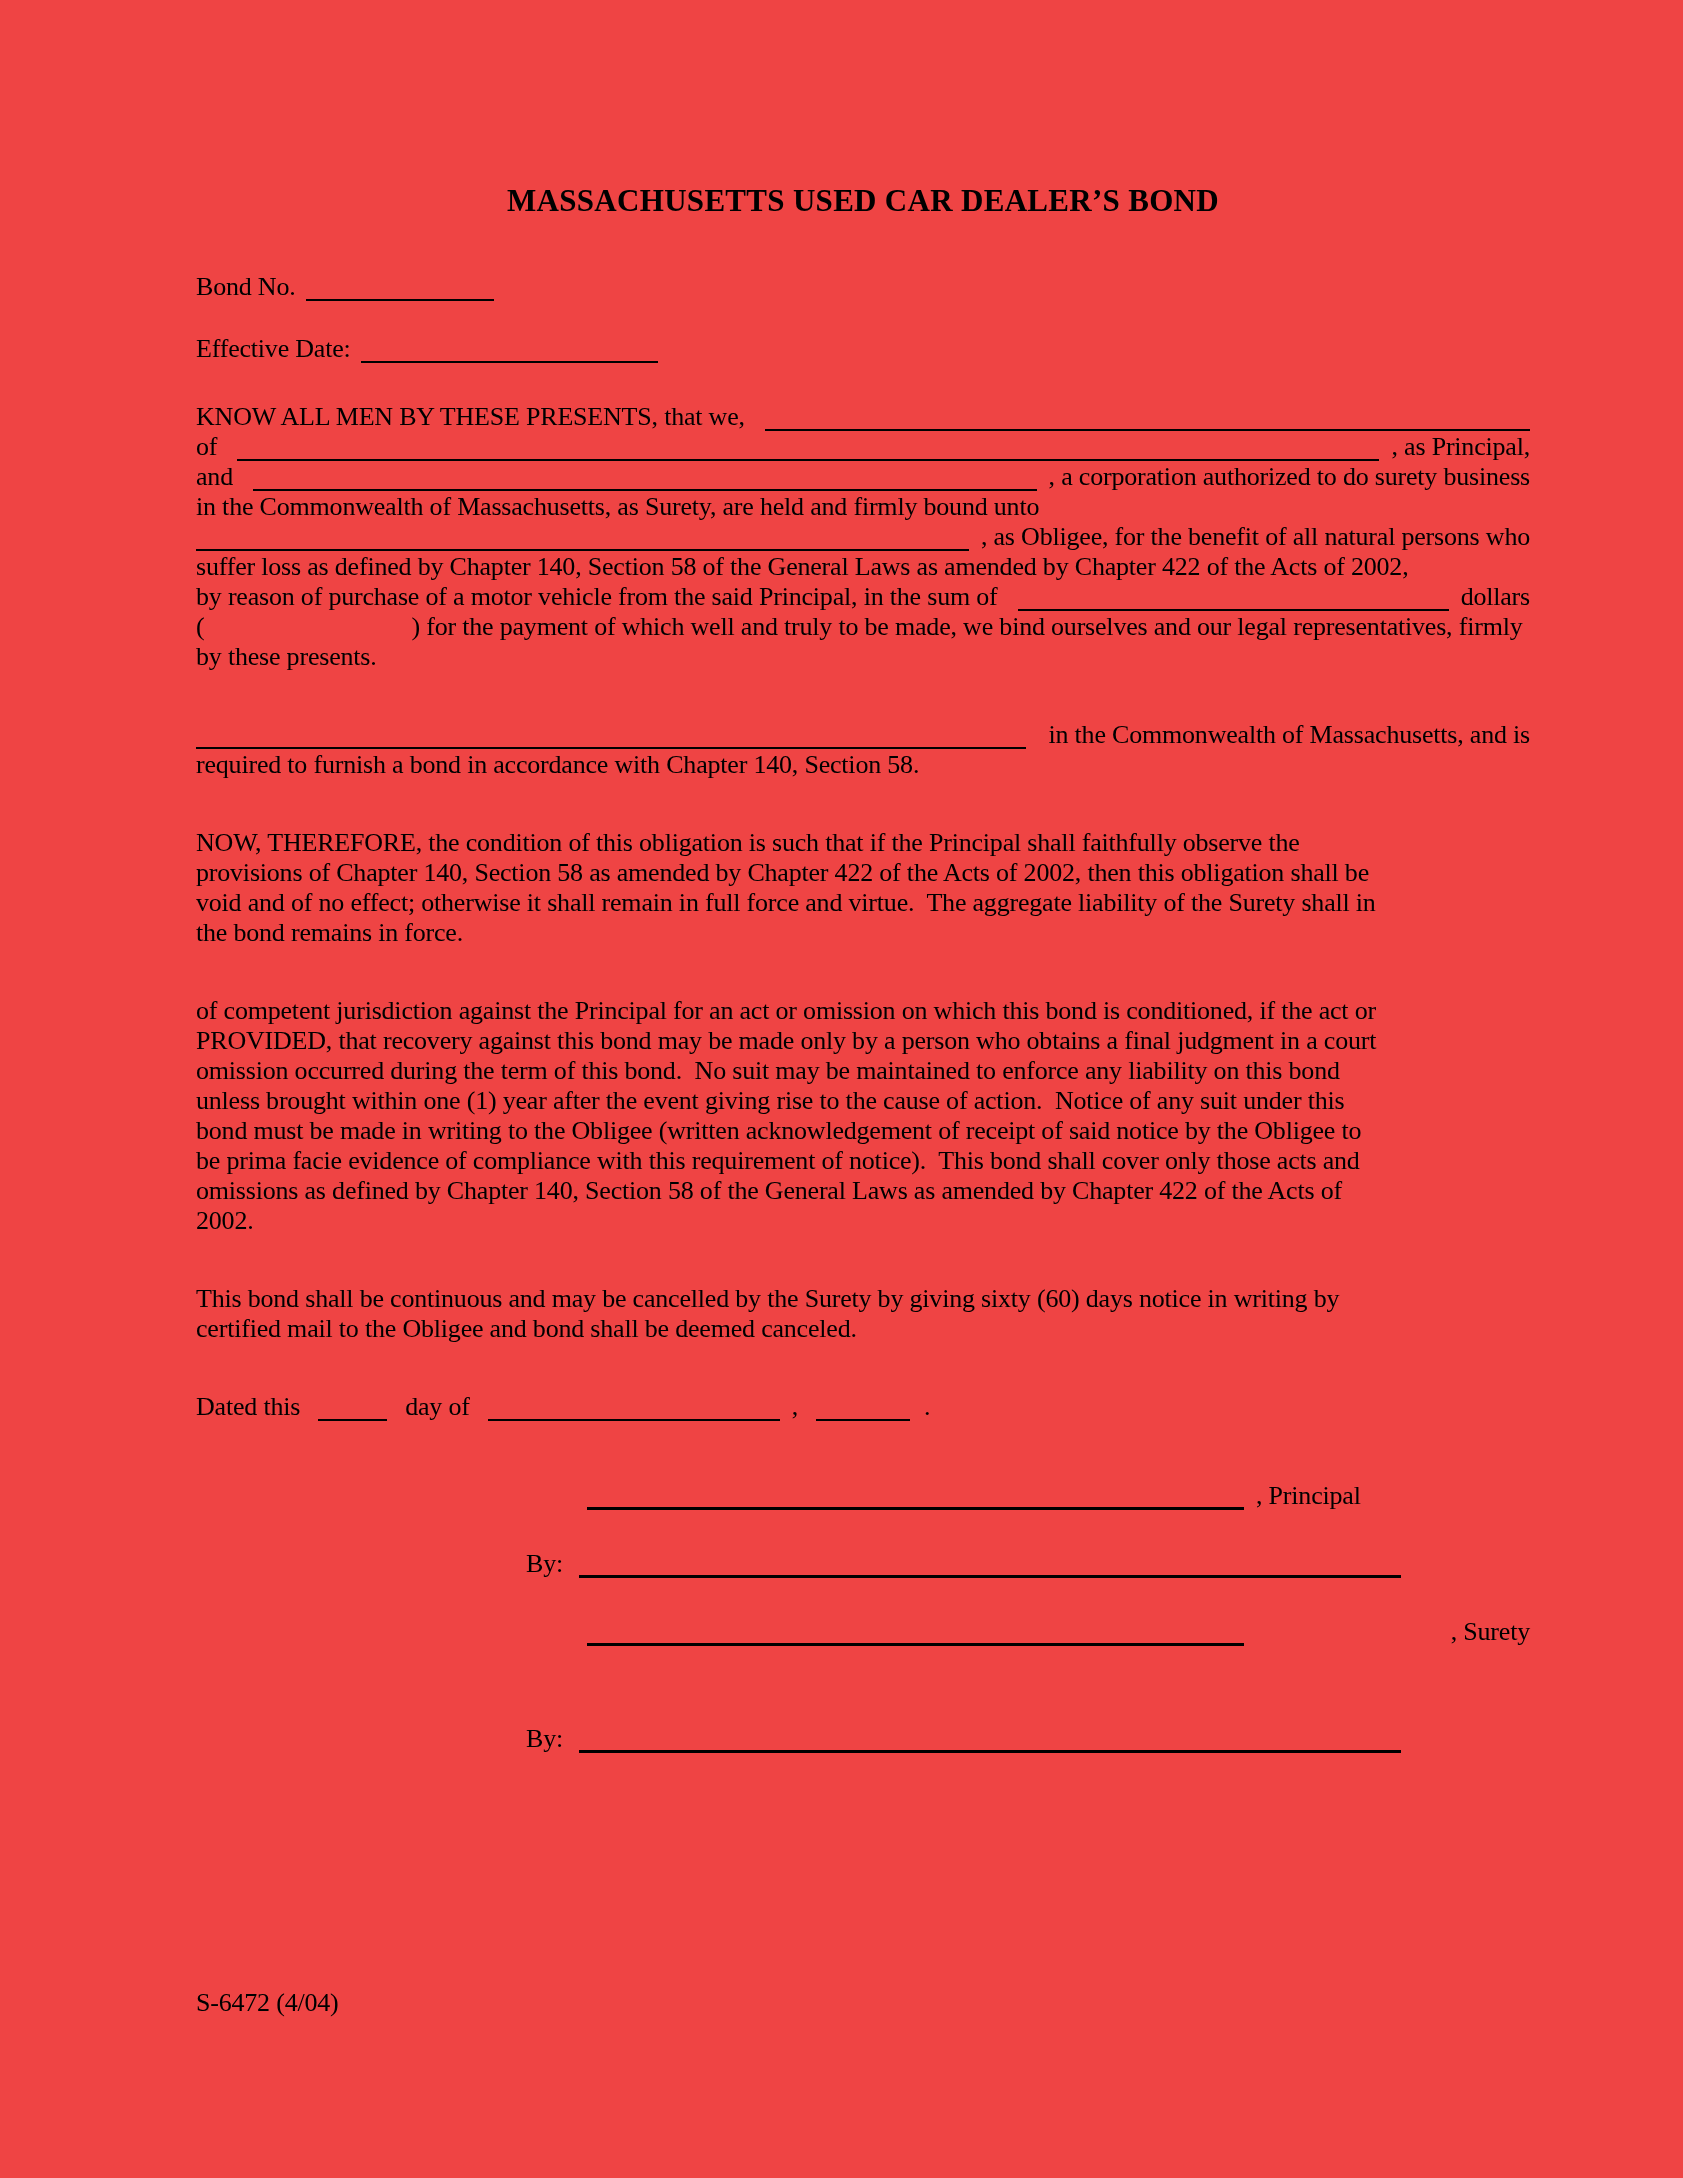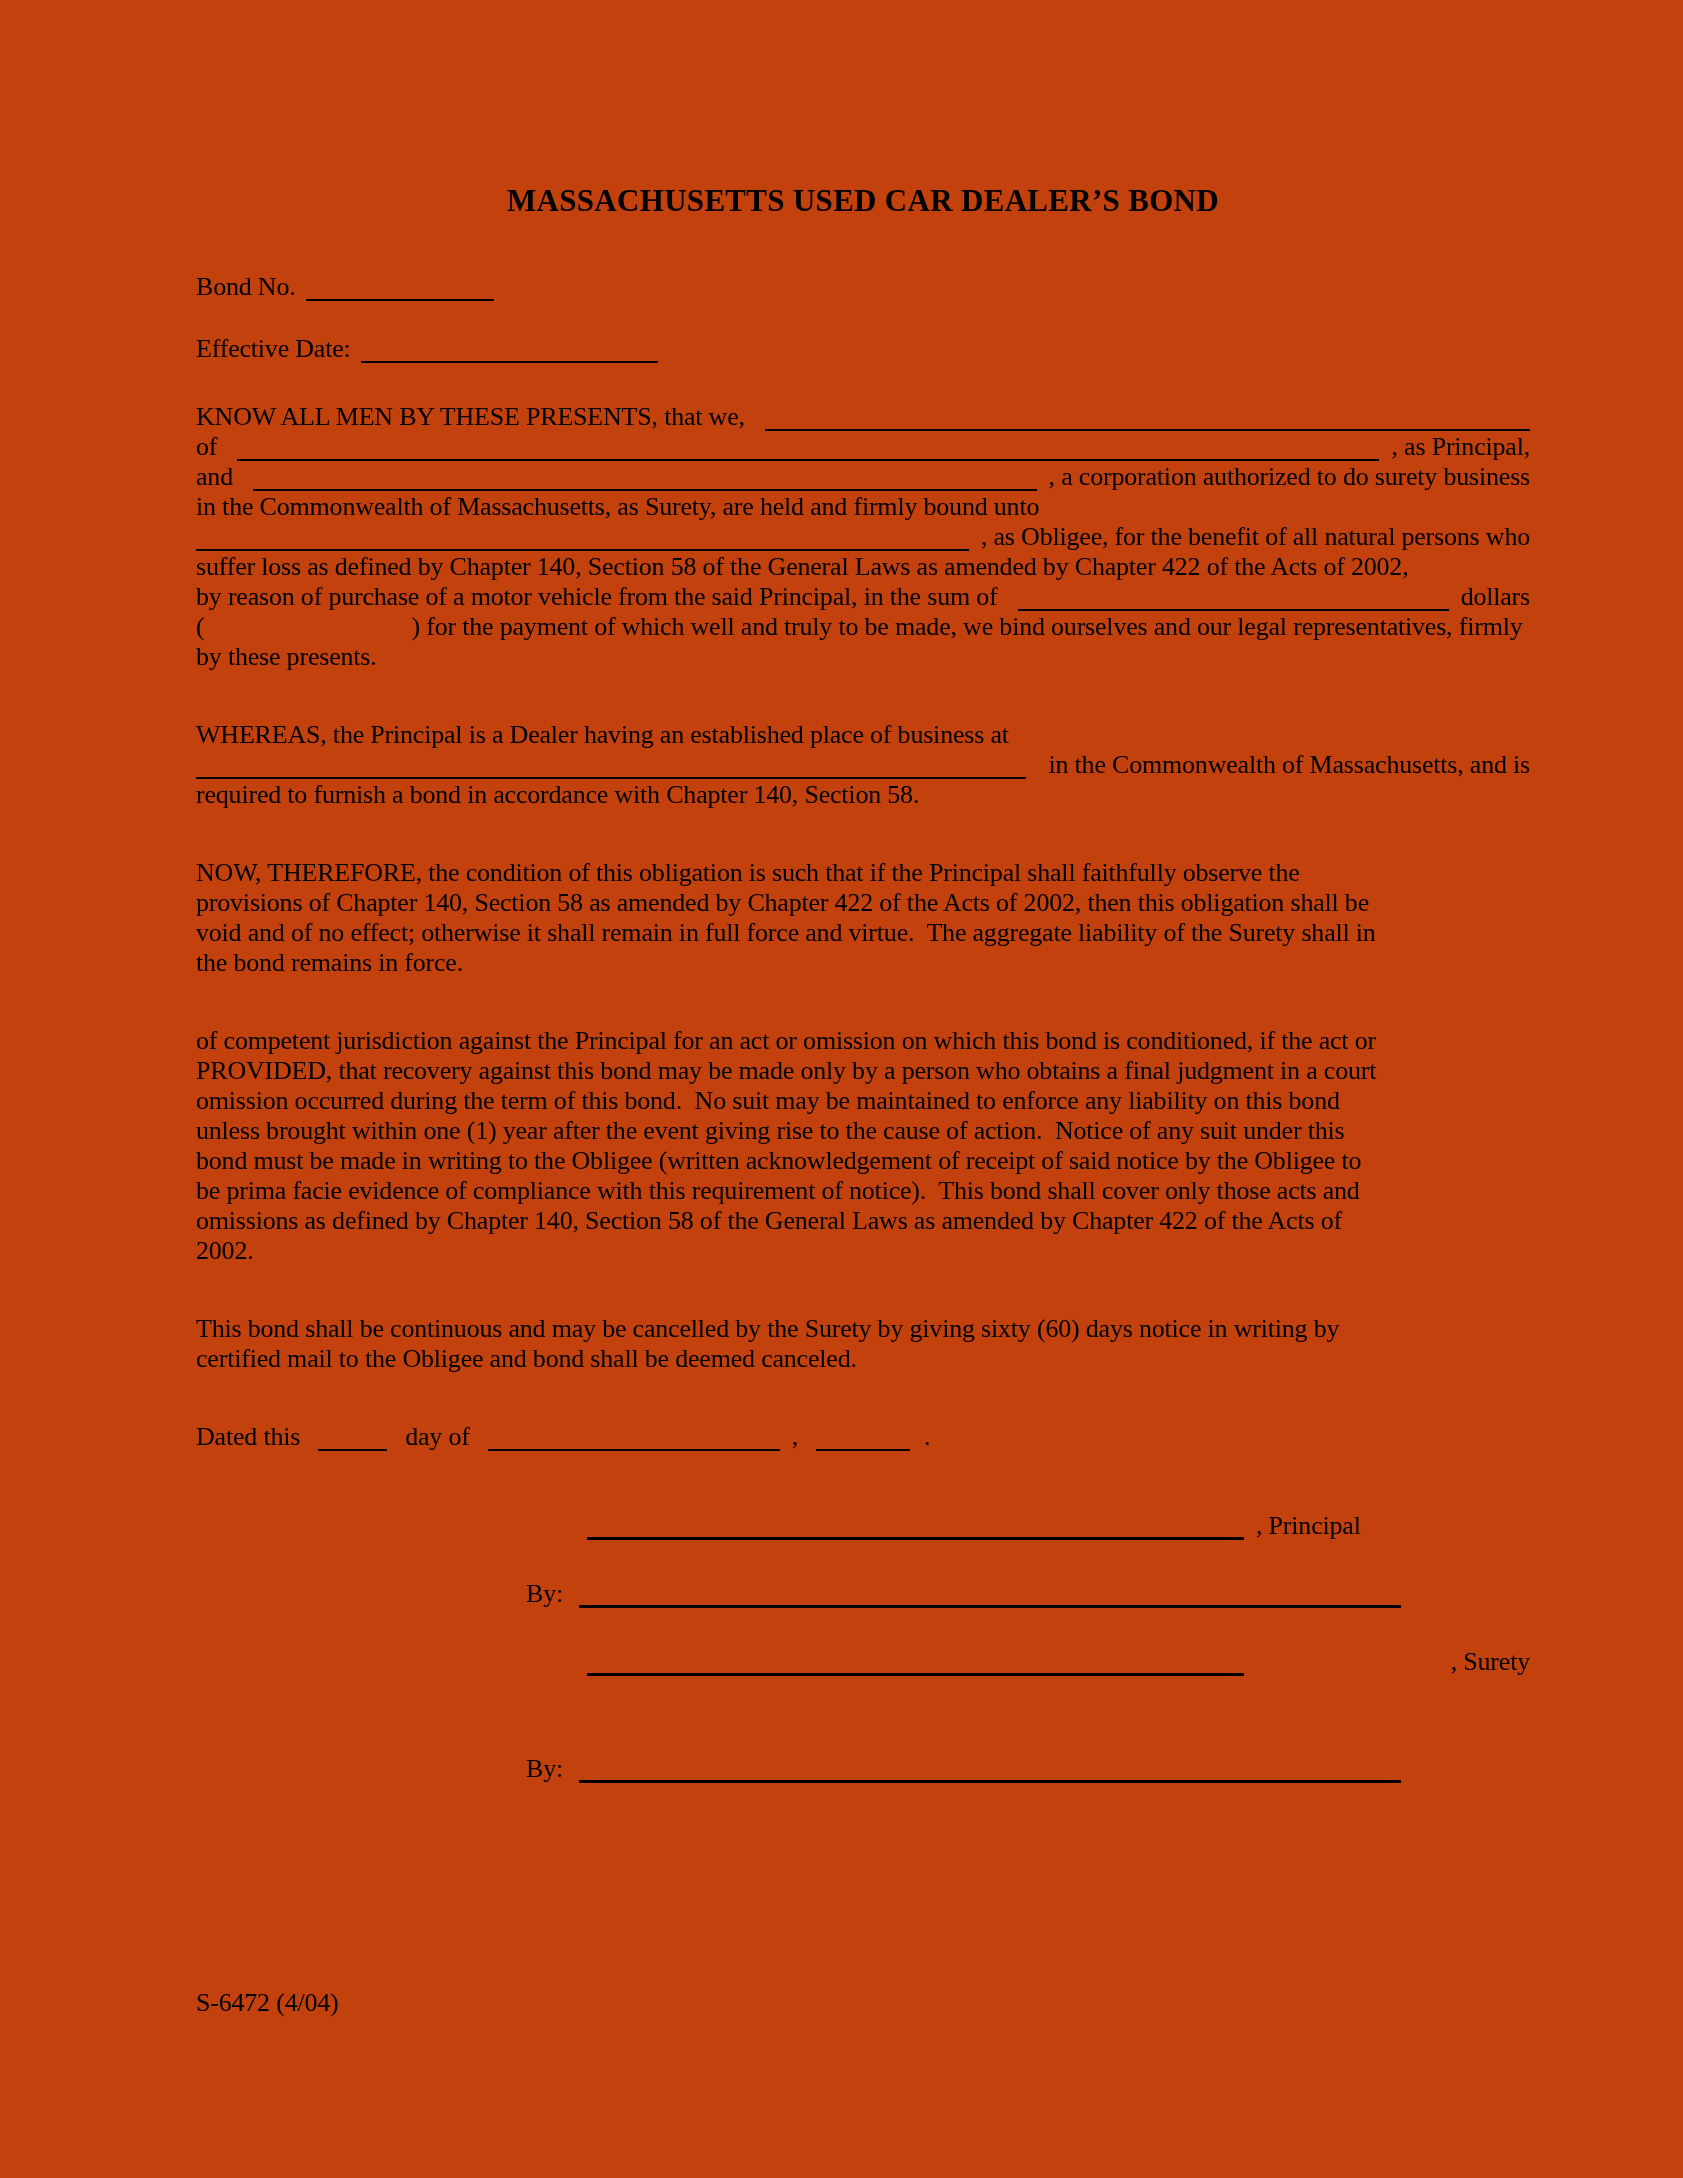--- a/index.html
+++ b/index.html
@@ -1,19 +1,19 @@
 <!DOCTYPE html>
 <html><head>
 <meta charset="utf-8">
 <style>
   html,body{margin:0;padding:0;background:#ffffff;}
   .page{
     position:relative;
     width:1683px;height:2178px;
-    background:#c2410c;
+    background:#ef4444;
     color:#000;
     font-family:"Liberation Serif","DejaVu Serif",serif;
     font-size:26px;
     letter-spacing:-0.2px;
     overflow:hidden;
   }
   .content{
     position:absolute;
     left:196px; right:153px; top:183px;
   }
@@ -115,23 +115,20 @@
         <span class="gap"></span>
         <span class="txt">) for the payment of which well and truly to be made, we bind ourselves and our legal representatives, firmly</span>
       </div>
       <div class="line">
         <span class="txt">by these presents.</span>
       </div>
     </div>
 
     <div class="para">
       <div class="line">
-        <span class="txt">WHEREAS, the Principal is a Dealer having an established place of business at</span>
-      </div>
-      <div class="line">
         <span class="blank fill"></span>
         <span class="txt ml10">in the Commonwealth of Massachusetts, and is</span>
       </div>
       <div class="line">
         <span class="txt">required to furnish a bond in accordance with Chapter 140, Section 58.</span>
       </div>
     </div>
 
     <div class="para">
       <div class="line"><span class="txt">NOW, THEREFORE, the condition of this obligation is such that if the Principal shall faithfully observe the</span></div>

